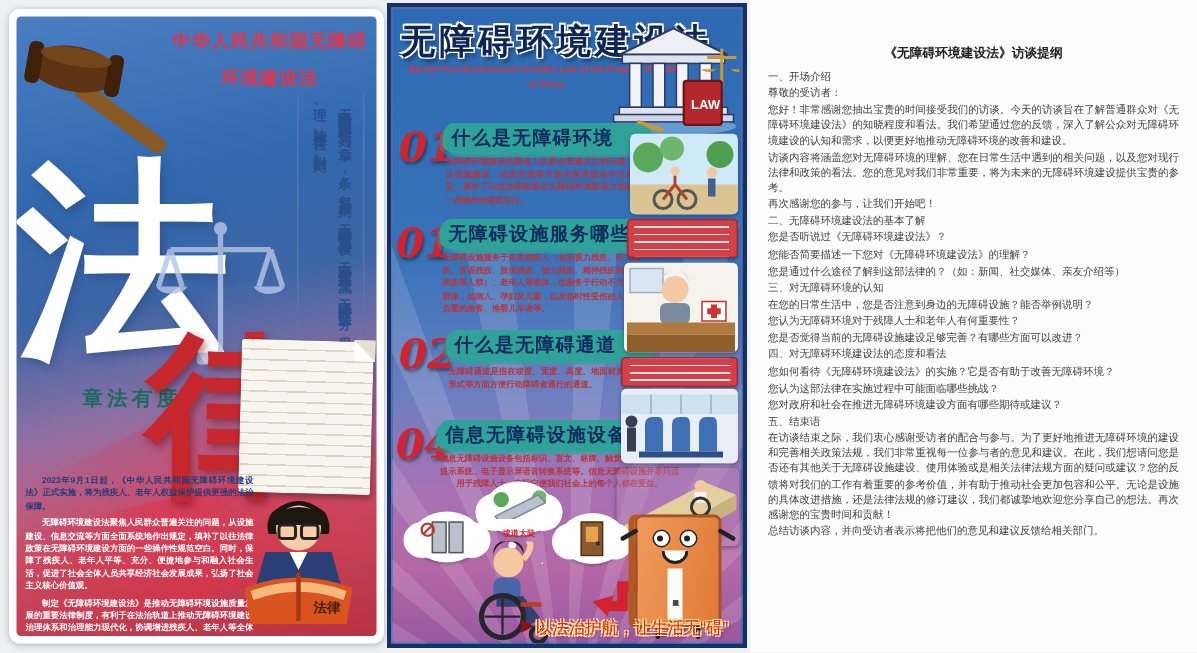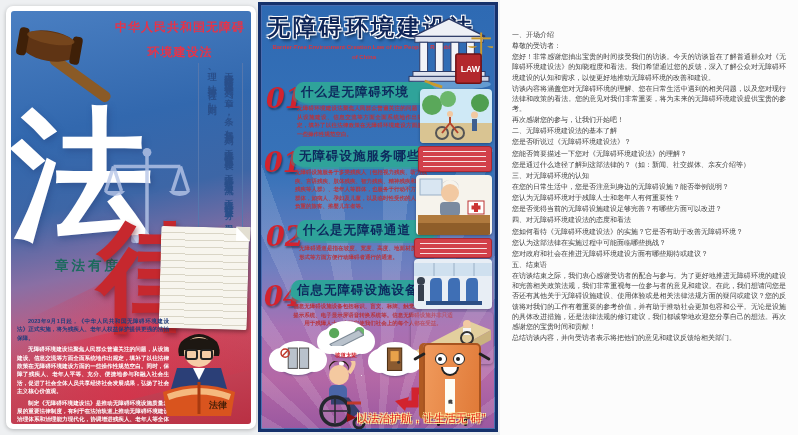--- a/index.html
+++ b/index.html
@@ -321,20 +321,21 @@
     <div class="bc-limb" style="left:-12px;top:10px;width:13px;height:3px;transform:rotate(-30deg)"></div>
     <div class="bc-limb" style="right:-12px;top:10px;width:13px;height:3px;transform:rotate(30deg)"></div>
     <div class="bc-limb" style="left:12px;bottom:-9px;width:3px;height:10px"></div>
     <div class="bc-limb" style="right:12px;bottom:-9px;width:3px;height:10px"></div>
   </div>
 
   <div class="abs mp-slogan">以法治护航，让生活无“碍”</div>
 </div>
 
 <div class="abs doc">
+  <div class="doc-title">《无障碍环境建设法》访谈提纲</div>
   <div>
 
       <p class="doc-line">一、开场介绍</p>
 
       <p class="doc-line">尊敬的受访者：</p>
 
       <p class="doc-line">您好！非常感谢您抽出宝贵的时间接受我们的访谈。今天的访谈旨在了解普通群众对《无障碍环境建设法》的知晓程度和看法。我们希望通过您的反馈，深入了解公众对无障碍环境建设的认知和需求，以便更好地推动无障碍环境的改善和建设。</p>
 
       <p class="doc-line">访谈内容将涵盖您对无障碍环境的理解、您在日常生活中遇到的相关问题，以及您对现行法律和政策的看法。您的意见对我们非常重要，将为未来的无障碍环境建设提供宝贵的参考。</p>
 

